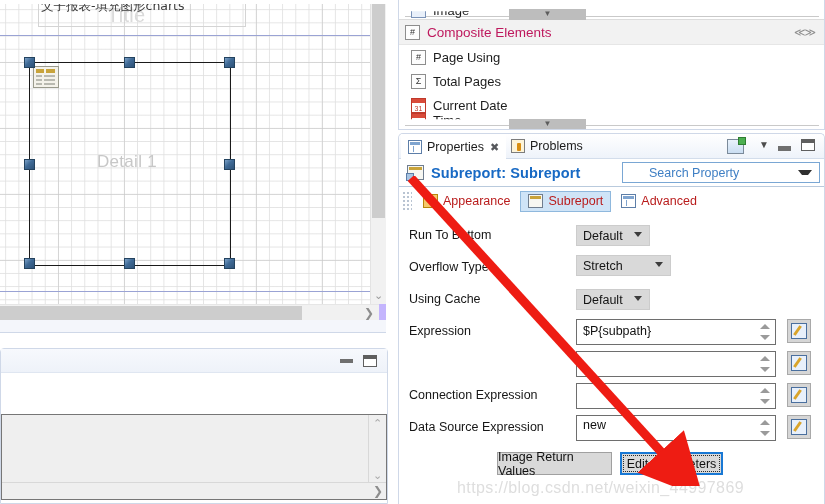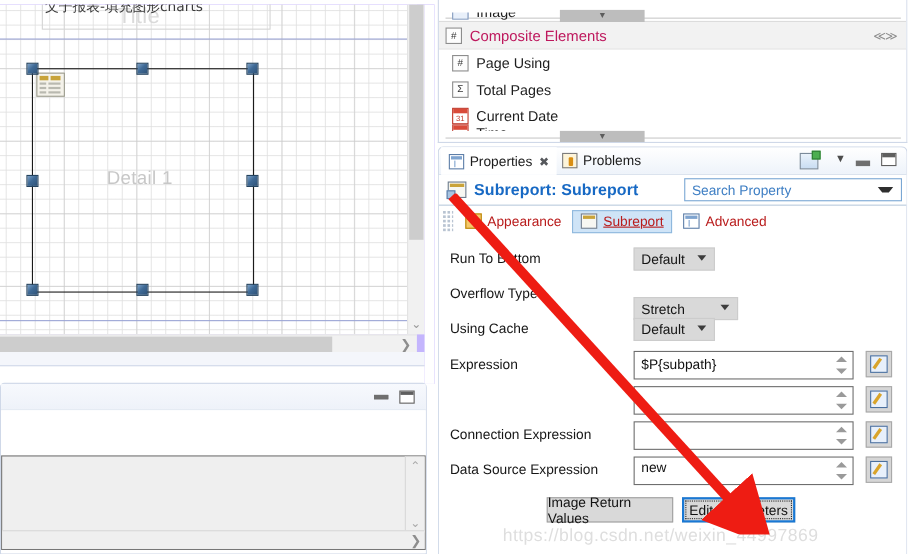--- a/index.html
+++ b/index.html
@@ -125,30 +125,30 @@
 
   #prop-title{position:absolute;left:0;top:25px;width:425px;height:27px;
      background:#ffffff;border-bottom:1px solid #b9cadd;display:flex;align-items:center;}
   #pt-ico{width:17px;height:15px;margin-left:8px;margin-right:7px;flex:0 0 17px;position:relative;
      border:1px solid #6f7d8f;background:#f7f7f2;box-sizing:border-box;}
   #pt-ico:before{content:"";position:absolute;left:1px;top:1px;right:1px;height:3px;background:#c9a33a;}
   #pt-ico:after{content:"";position:absolute;left:-2px;bottom:-2px;width:8px;height:8px;background:#a8c4e2;border:1px solid #5d7ea8;box-sizing:border-box;}
   #pt-text{font-size:14.5px;font-weight:bold;color:#1769c4;letter-spacing:.1px;}
   #pt-search{position:absolute;right:4px;top:3px;width:198px;height:21px;background:#fff;
      border:1px solid #7aa7d4;box-sizing:border-box;display:flex;align-items:center;}
-  #pt-search span{padding-left:6px;font-size:12.5px;color:#3f7fc4;}
+  #pt-search span{padding-left:6px;font-size:12.5px;color:#3f7fc4;margin-left:20px;}
   #pt-search .caret{position:absolute;right:7px;top:7px;width:0;height:0;
      border-left:4px solid transparent;border-right:4px solid transparent;border-top:5px solid #2f2f2f;}
 
   #subtabs{position:absolute;left:0;top:53px;width:425px;height:28px;display:flex;align-items:center;}
   #grip{width:10px;height:20px;margin-left:3px;margin-right:3px;flex:0 0 10px;
      background-image:radial-gradient(#b9c4d2 40%,transparent 41%);background-size:4px 4px;}
   .stab{display:flex;align-items:center;height:21px;padding:0 7px;font-size:12.5px;color:#b91c1c;
      border:1px solid transparent;box-sizing:border-box;margin-right:2px;}
-  .stab.sel{background:#cfe4f7;border:1px solid #8fb8dd;text-decoration:underline;}
+  .stab.sel{background:#cfe4f7;border:1px solid #8fb8dd;}
   .stab .s-ico{width:15px;height:14px;margin-right:5px;flex:0 0 15px;position:relative;box-sizing:border-box;}
   .ico-ruler{border:1px solid #b8860b;background:#f5c96b;}
   .ico-ruler:after{content:"";position:absolute;left:1px;top:4px;right:1px;height:1px;background:#8a6512;}
   .ico-sub{border:1px solid #6f7d8f;background:#f7f7f2;}
   .ico-sub:before{content:"";position:absolute;left:1px;top:1px;right:1px;height:3px;background:#c9a33a;}
   .ico-adv{border:1px solid #5d7ea8;background:#fff;}
   .ico-adv:before{content:"";position:absolute;left:1px;top:1px;right:1px;height:3px;background:#7fa4cf;}
   .ico-adv:after{content:"";position:absolute;left:4px;top:5px;width:1px;bottom:1px;background:#7fa4cf;}
 
   
@@ -340,21 +340,21 @@
     <div class="prow">
       <span class="plabel">Run To Bottom</span>
       <div class="combo" style="left:177px;top:3px;width:74px">
         <span>Default</span>
         <span class="cv"></span>
       </div>
     </div>
 
     <div class="prow">
       <span class="plabel">Overflow Type</span>
-      <div class="combo" style="left:177px;top:16px;width:95px">
+      <div class="combo" style="left:177px;top:1px;width:95px">
         <span>Stretch</span>
         <span class="cv"></span>
       </div>
     </div>
 
     <div class="prow">
       <span class="plabel">Using Cache</span>
       <div class="combo" style="left:177px;top:3px;width:74px">
         <span>Default</span>
         <span class="cv"></span>

